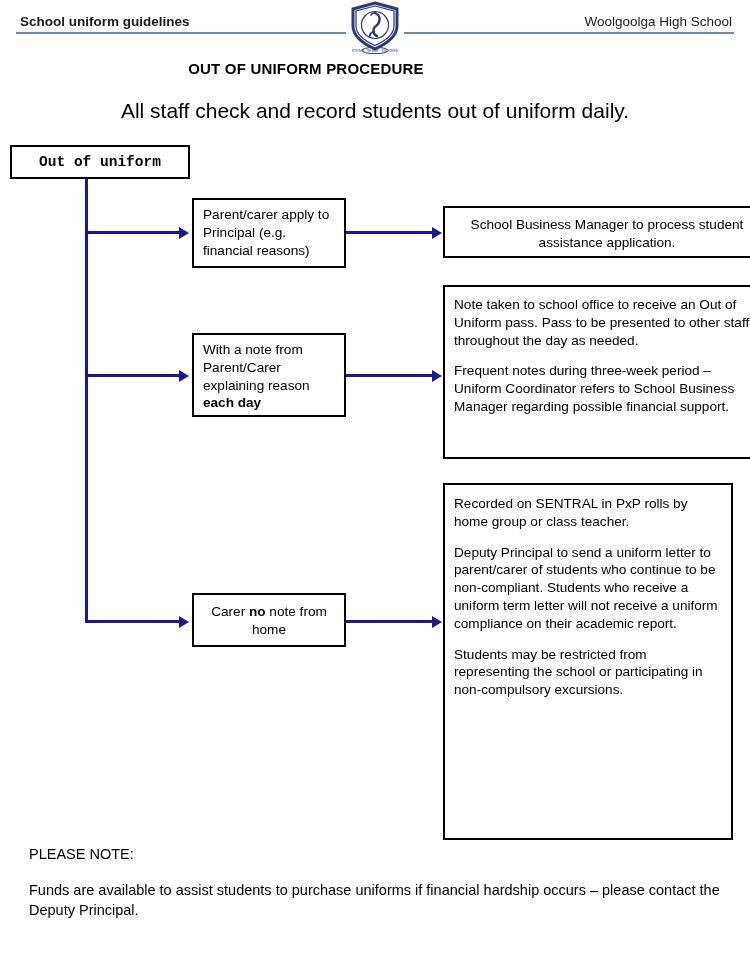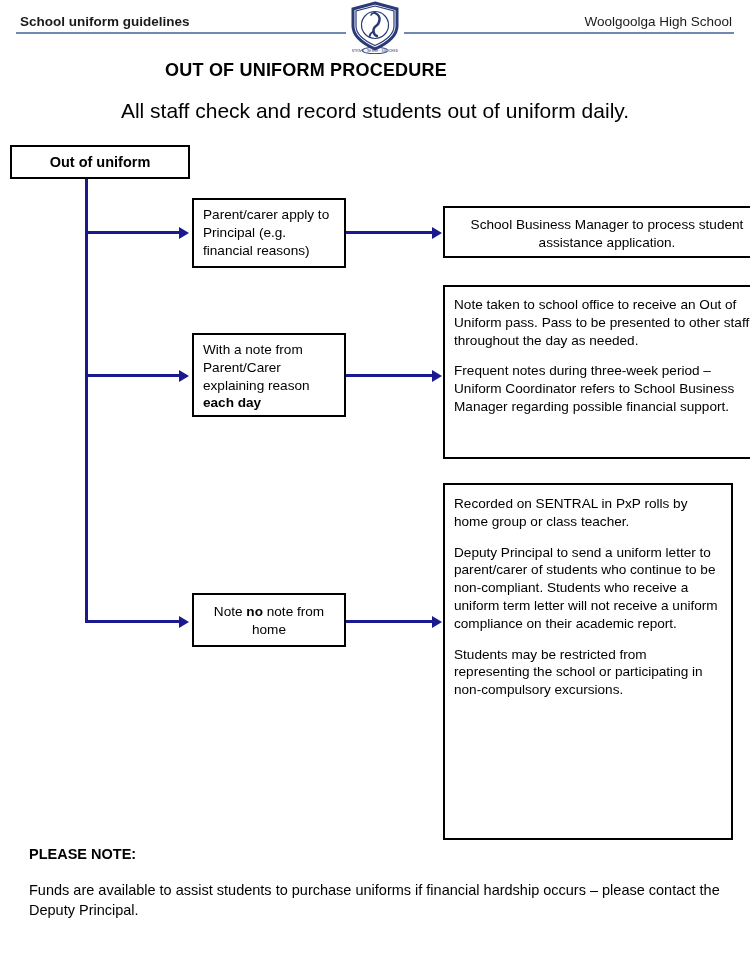--- a/index.html
+++ b/index.html
@@ -55,21 +55,21 @@
     left: 341px; top: 0px;
     width: 68px; height: 54px;
   }
 
   
   #doc-title {
     position: absolute;
     left: 0; top: 60px;
     width: 612px;
     text-align: center;
-    font-size: 18px;
+    font-size: 15px;
     font-weight: bold;
     letter-spacing: 0.2px;
   }
   #doc-subtitle {
     position: absolute;
     left: 0; top: 99px;
     width: 750px;
     text-align: center;
     font-size: 21px;
   }
@@ -92,20 +92,21 @@
   .node p + p {
     margin-top: 13px;
   }
   .start-node {
     font-weight: bold;
     font-size: 14.5px;
     text-align: center;
     display: flex;
     align-items: center;
     justify-content: center;
+    font-family: Liberation Mono, monospace;
   }
   .center-text { text-align: center; }
 
   
   .conn {
     position: absolute;
     background: #1a1a8e;
   }
   .conn-v { width: 3px; }
   .conn-h { height: 3px; }
@@ -115,21 +116,21 @@
     border-top: 6px solid transparent;
     border-bottom: 6px solid transparent;
     border-left: 10px solid #1a1a8e;
   }
 
   
   #please-note-heading {
     position: absolute;
     left: 29px; top: 846px;
     font-size: 14.5px;
-    font-weight: bold;
+    font-weight: normal;
   }
   #footer-note-body {
     position: absolute;
     left: 29px; top: 880px;
     width: 700px;
     font-size: 14.5px;
     line-height: 1.38;
   }
 </style>
 </head>
@@ -198,21 +199,21 @@
     <p>Note taken to school office to receive an Out of Uniform pass. Pass to be presented to other staff throughout the day as needed.</p>
     <p>Frequent notes during three-week period – Uniform Coordinator refers to School Business Manager regarding possible financial support.</p>
   </div>
 </div>
 
 <div class="conn conn-h" style="left:85px; top:620px; width:94px;"></div>
 <div class="arrow-head" style="left:179px; top:616px;"></div>
 
 <div class="node" style="left:192px; top:593px; width:154px; height:54px;">
   <div class="node-inner center-text" style="padding-top:8px;">
-    <p><span>Note </span><b>no</b><span> note from home</span></p>
+    <p><span>Carer </span><b>no</b><span> note from home</span></p>
   </div>
 </div>
 
 <div class="conn conn-h" style="left:346px; top:620px; width:86px;"></div>
 <div class="arrow-head" style="left:432px; top:616px;"></div>
 
 <div class="node" style="left:443px; top:483px; width:290px; height:357px;">
   <div class="node-inner" style="padding-top:10px;">
     <p>Recorded on SENTRAL in PxP rolls by home group or class teacher.</p>
     <p>Deputy Principal to send a uniform letter to parent/carer of students who continue to be non-compliant. Students who receive a uniform term letter will not receive a uniform compliance on their academic report.</p>

